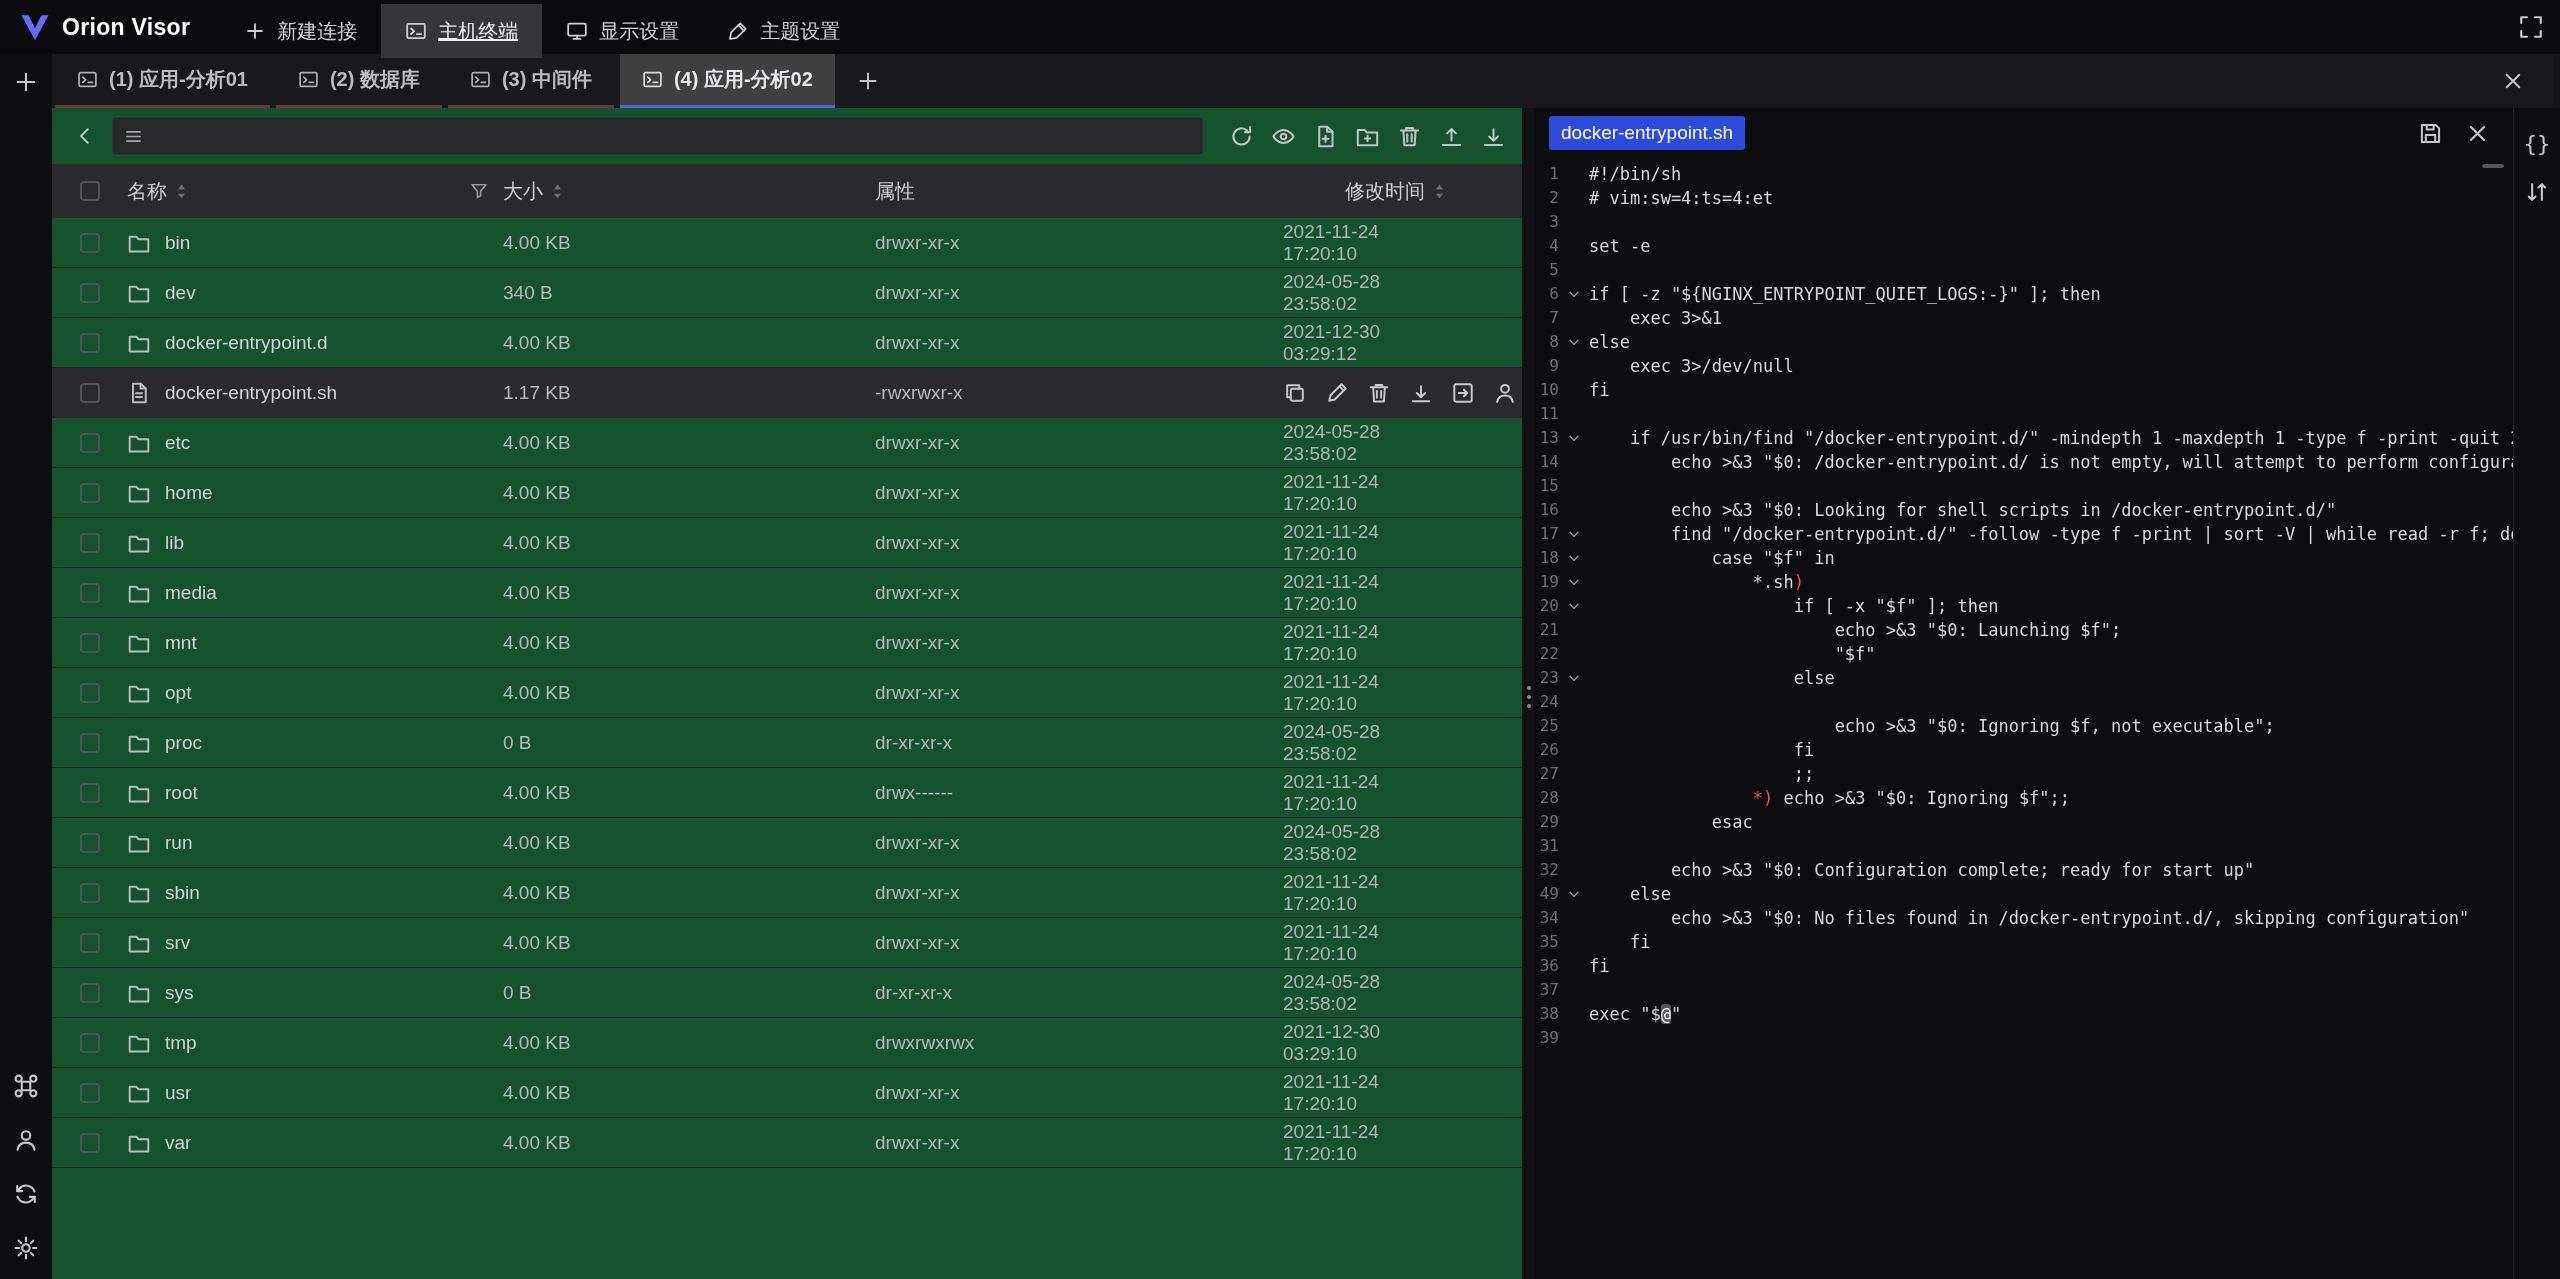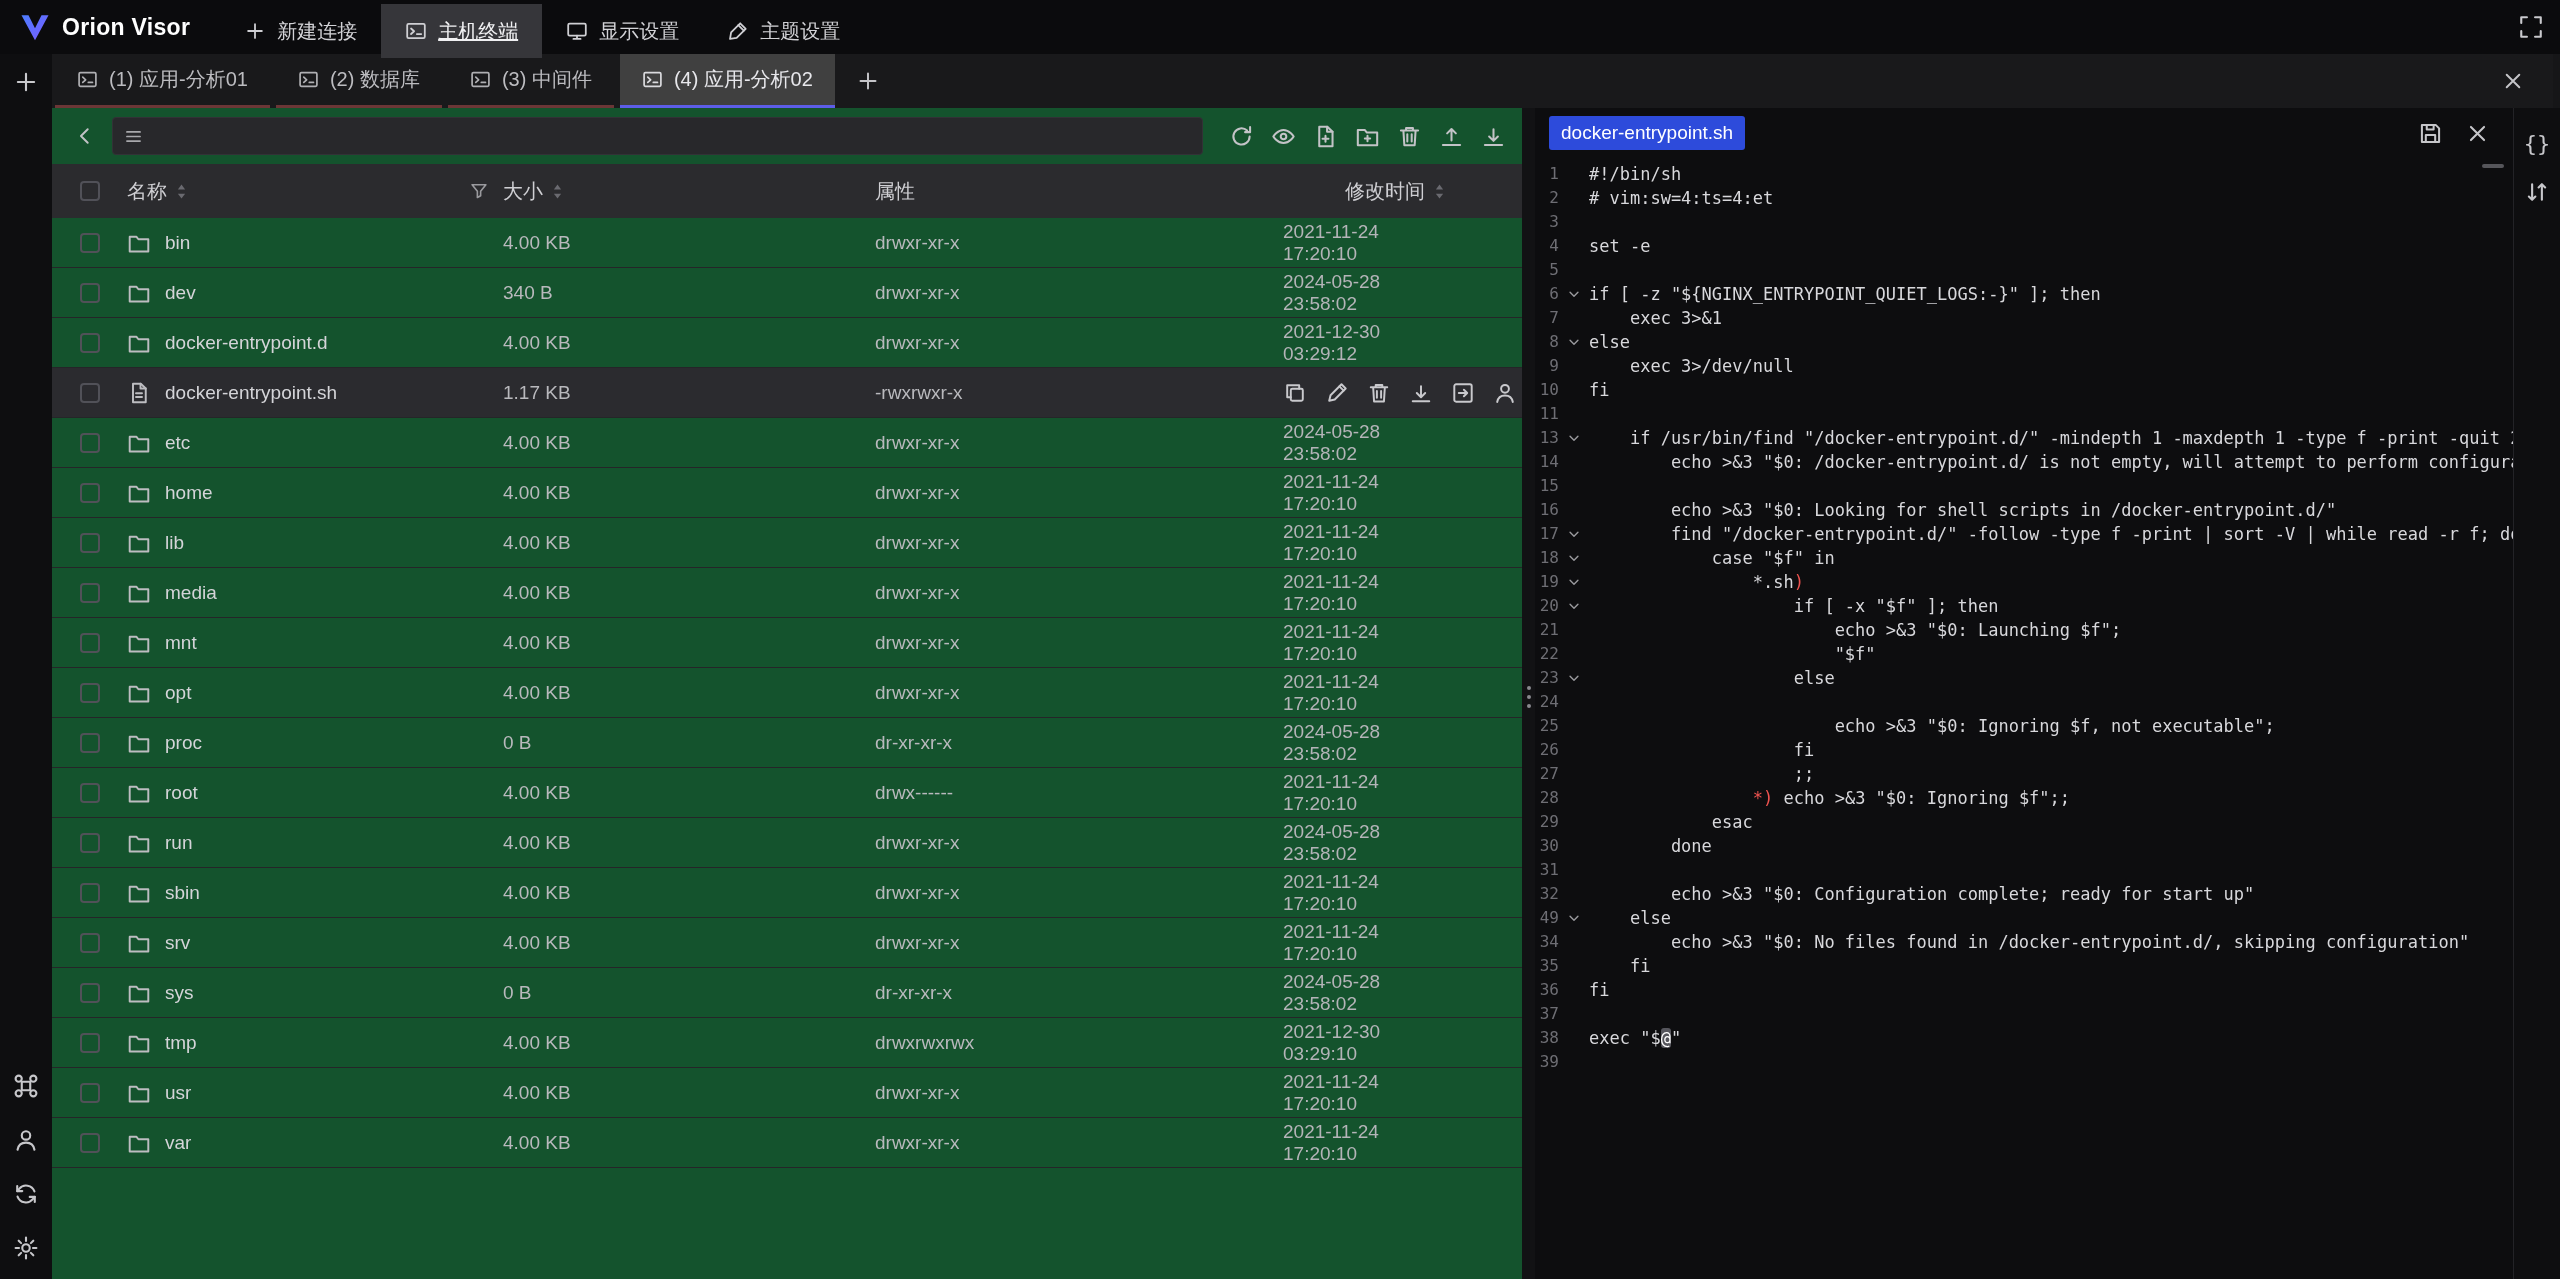--- a/index.html
+++ b/index.html
@@ -31,21 +31,21 @@
   .rail-plus .icon{width:26px;height:26px;}
   .rail-bottom{margin-top:auto;display:flex;flex-direction:column;gap:28px;align-items:center;padding-bottom:18px;}
   .rail-bottom .tool-btn .icon{width:26px;height:26px;color:#c7c7cb;}
 
   
   .right-rail{position:absolute;top:108px;right:0;width:46px;bottom:0;background:#0e0e10;border-left:1px solid #232327;display:flex;flex-direction:column;align-items:center;gap:22px;padding-top:23px;z-index:5;}
   .right-rail .tool-btn .icon{width:26px;height:26px;color:#c7c7cb;}
   .braces-txt{font-family:"DejaVu Sans Mono","Liberation Mono",monospace;font-size:22px;color:#c7c7cb;line-height:26px;}
 
   
-  .tabbar{position:absolute;top:54px;left:52px;right:7px;height:54px;background:#19191b;display:flex;align-items:stretch;z-index:4;}
+  .tabbar{position:absolute;top:54px;left:52px;right:7px;height:54px;background:#19191b;display:flex;align-items:stretch;z-index:4;font-weight:bold;}
   .tab{display:flex;align-items:center;gap:11px;padding:0 22px;margin:0 3px;font-size:20px;color:#bcbcc0;border-bottom:3px solid #6b3636;cursor:pointer;white-space:nowrap;}
   .tab.active{background:#404040;border-bottom-color:#5d5ee8;color:#e8e8ec;justify-content:flex-end;}
   .tab .icon{width:21px;height:21px;opacity:.92;}
   .tab-new{display:flex;align-items:center;padding:0 18px;color:#c5c5c9;cursor:pointer;}
   .tab-new .icon{width:24px;height:24px;}
   .tab-close{margin-left:auto;display:flex;align-items:center;padding:0 28px;color:#c5c5c9;cursor:pointer;}
   .tab-close .icon{width:24px;height:24px;}
 
   
   .filepanel{position:absolute;top:108px;left:52px;width:1470px;bottom:0;background:#14532d;}
@@ -810,21 +810,20 @@
         <div class="cline"><span class="ln">22</span><span class="fold"></span><span class="ct"><span>                        "$f"</span></span></div>
         <div class="cline"><span class="ln">23</span><span class="fold"><svg viewBox="0 0 16 16">
               <path d="M3.5 6l4.5 4.5L12.5 6"></path>
             </svg></span><span class="ct"><span>                    else</span></span></div>
         <div class="cline"><span class="ln">24</span><span class="fold"></span></div>
         <div class="cline"><span class="ln">25</span><span class="fold"></span><span class="ct"><span>                        echo &gt;&amp;3 "$0: Ignoring $f, not executable";</span></span></div>
         <div class="cline"><span class="ln">26</span><span class="fold"></span><span class="ct"><span>                    fi</span></span></div>
         <div class="cline"><span class="ln">27</span><span class="fold"></span><span class="ct"><span>                    ;;</span></span></div>
         <div class="cline"><span class="ln">28</span><span class="fold"></span><span class="ct"><span>                </span><span class="red">*)</span><span> echo &gt;&amp;3 "$0: Ignoring $f";;</span></span></div>
         <div class="cline"><span class="ln">29</span><span class="fold"></span><span class="ct"><span>            esac</span></span></div>
-        <div class="cline"><span class="ln">30</span><span class="fold"></span><span class="ct"><span>        done</span></span></div>
         <div class="cline"><span class="ln">31</span><span class="fold"></span><span class="ct"><span></span></span></div>
         <div class="cline"><span class="ln">32</span><span class="fold"></span><span class="ct"><span>        echo &gt;&amp;3 "$0: Configuration complete; ready for start up"</span></span></div>
         <div class="cline"><span class="ln">49</span><span class="fold"><svg viewBox="0 0 16 16">
               <path d="M3.5 6l4.5 4.5L12.5 6"></path>
             </svg></span><span class="ct"><span>    else</span></span></div>
         <div class="cline"><span class="ln">34</span><span class="fold"></span><span class="ct"><span>        echo &gt;&amp;3 "$0: No files found in /docker-entrypoint.d/, skipping configuration"</span></span></div>
         <div class="cline"><span class="ln">35</span><span class="fold"></span><span class="ct"><span>    fi</span></span></div>
         <div class="cline"><span class="ln">36</span><span class="fold"></span><span class="ct"><span>fi</span></span></div>
         <div class="cline"><span class="ln">37</span><span class="fold"></span><span class="ct"><span></span></span></div>
         <div class="cline"><span class="ln">38</span><span class="fold"></span><span class="ct"><span>exec "$</span><span class="cursor">@</span><span>"</span></span></div>

